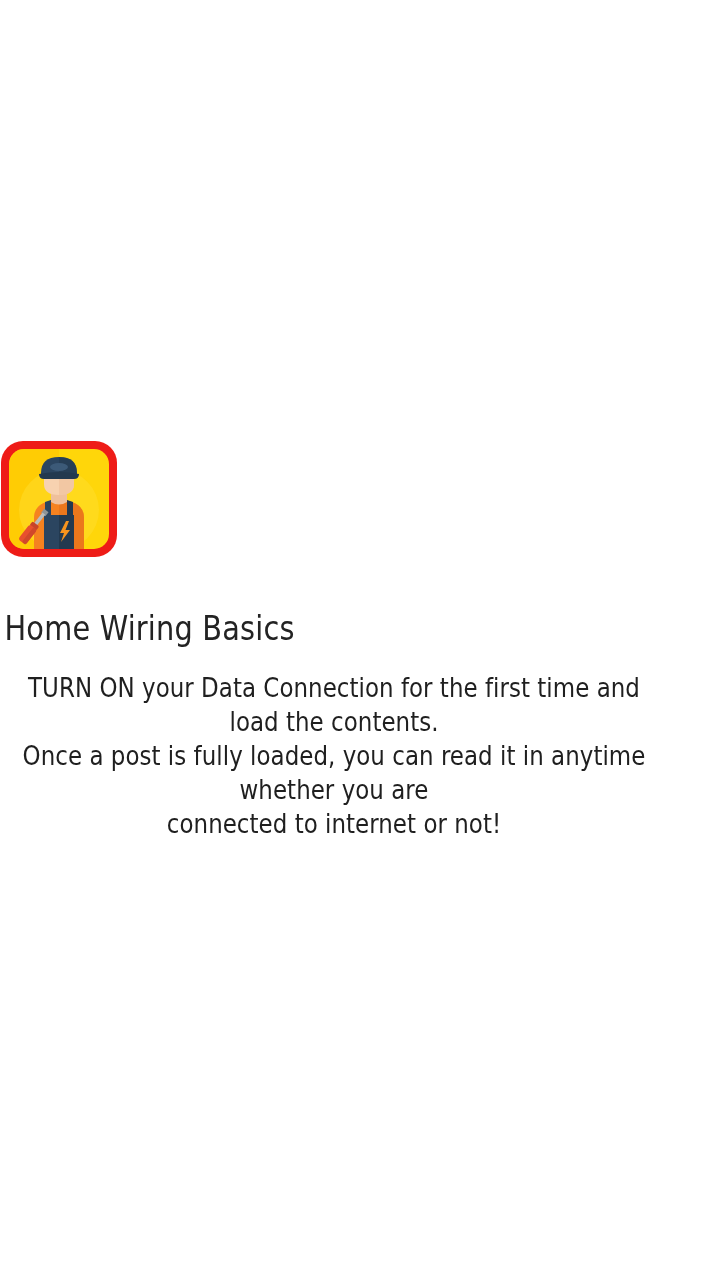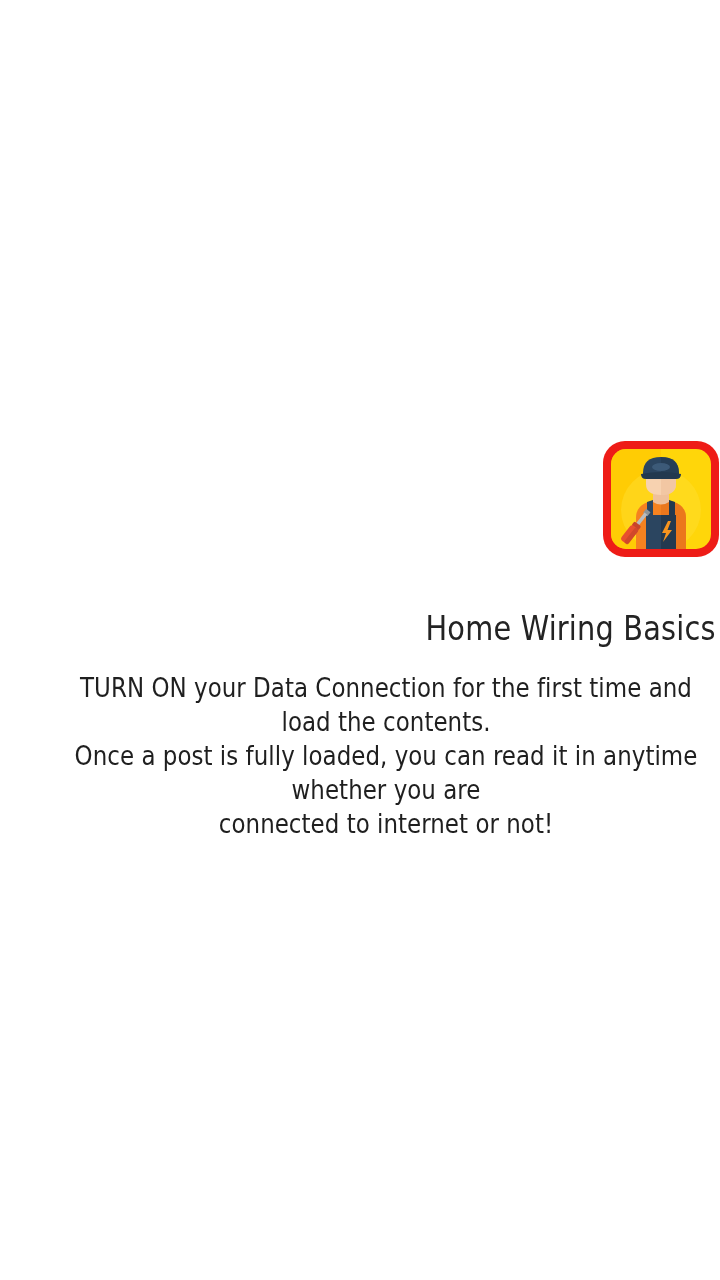--- a/index.html
+++ b/index.html
@@ -13,21 +13,21 @@
     font-family: "DejaVu Sans Condensed", "Liberation Sans Narrow", "Liberation Sans", sans-serif;
     overflow: hidden;
   }
 
   #splash-screen {
     position: relative;
     width: 720px;
     height: 1280px;
     display: flex;
     flex-direction: column;
-    align-items: flex-end;
+    align-items: flex-start;
     justify-content: center;
     background: #ffffff;
   }
 
   
   #app-icon-wrap {
     width: 118px;
     height: 118px;
     margin: 0 0 54px 0;
     display: flex;

